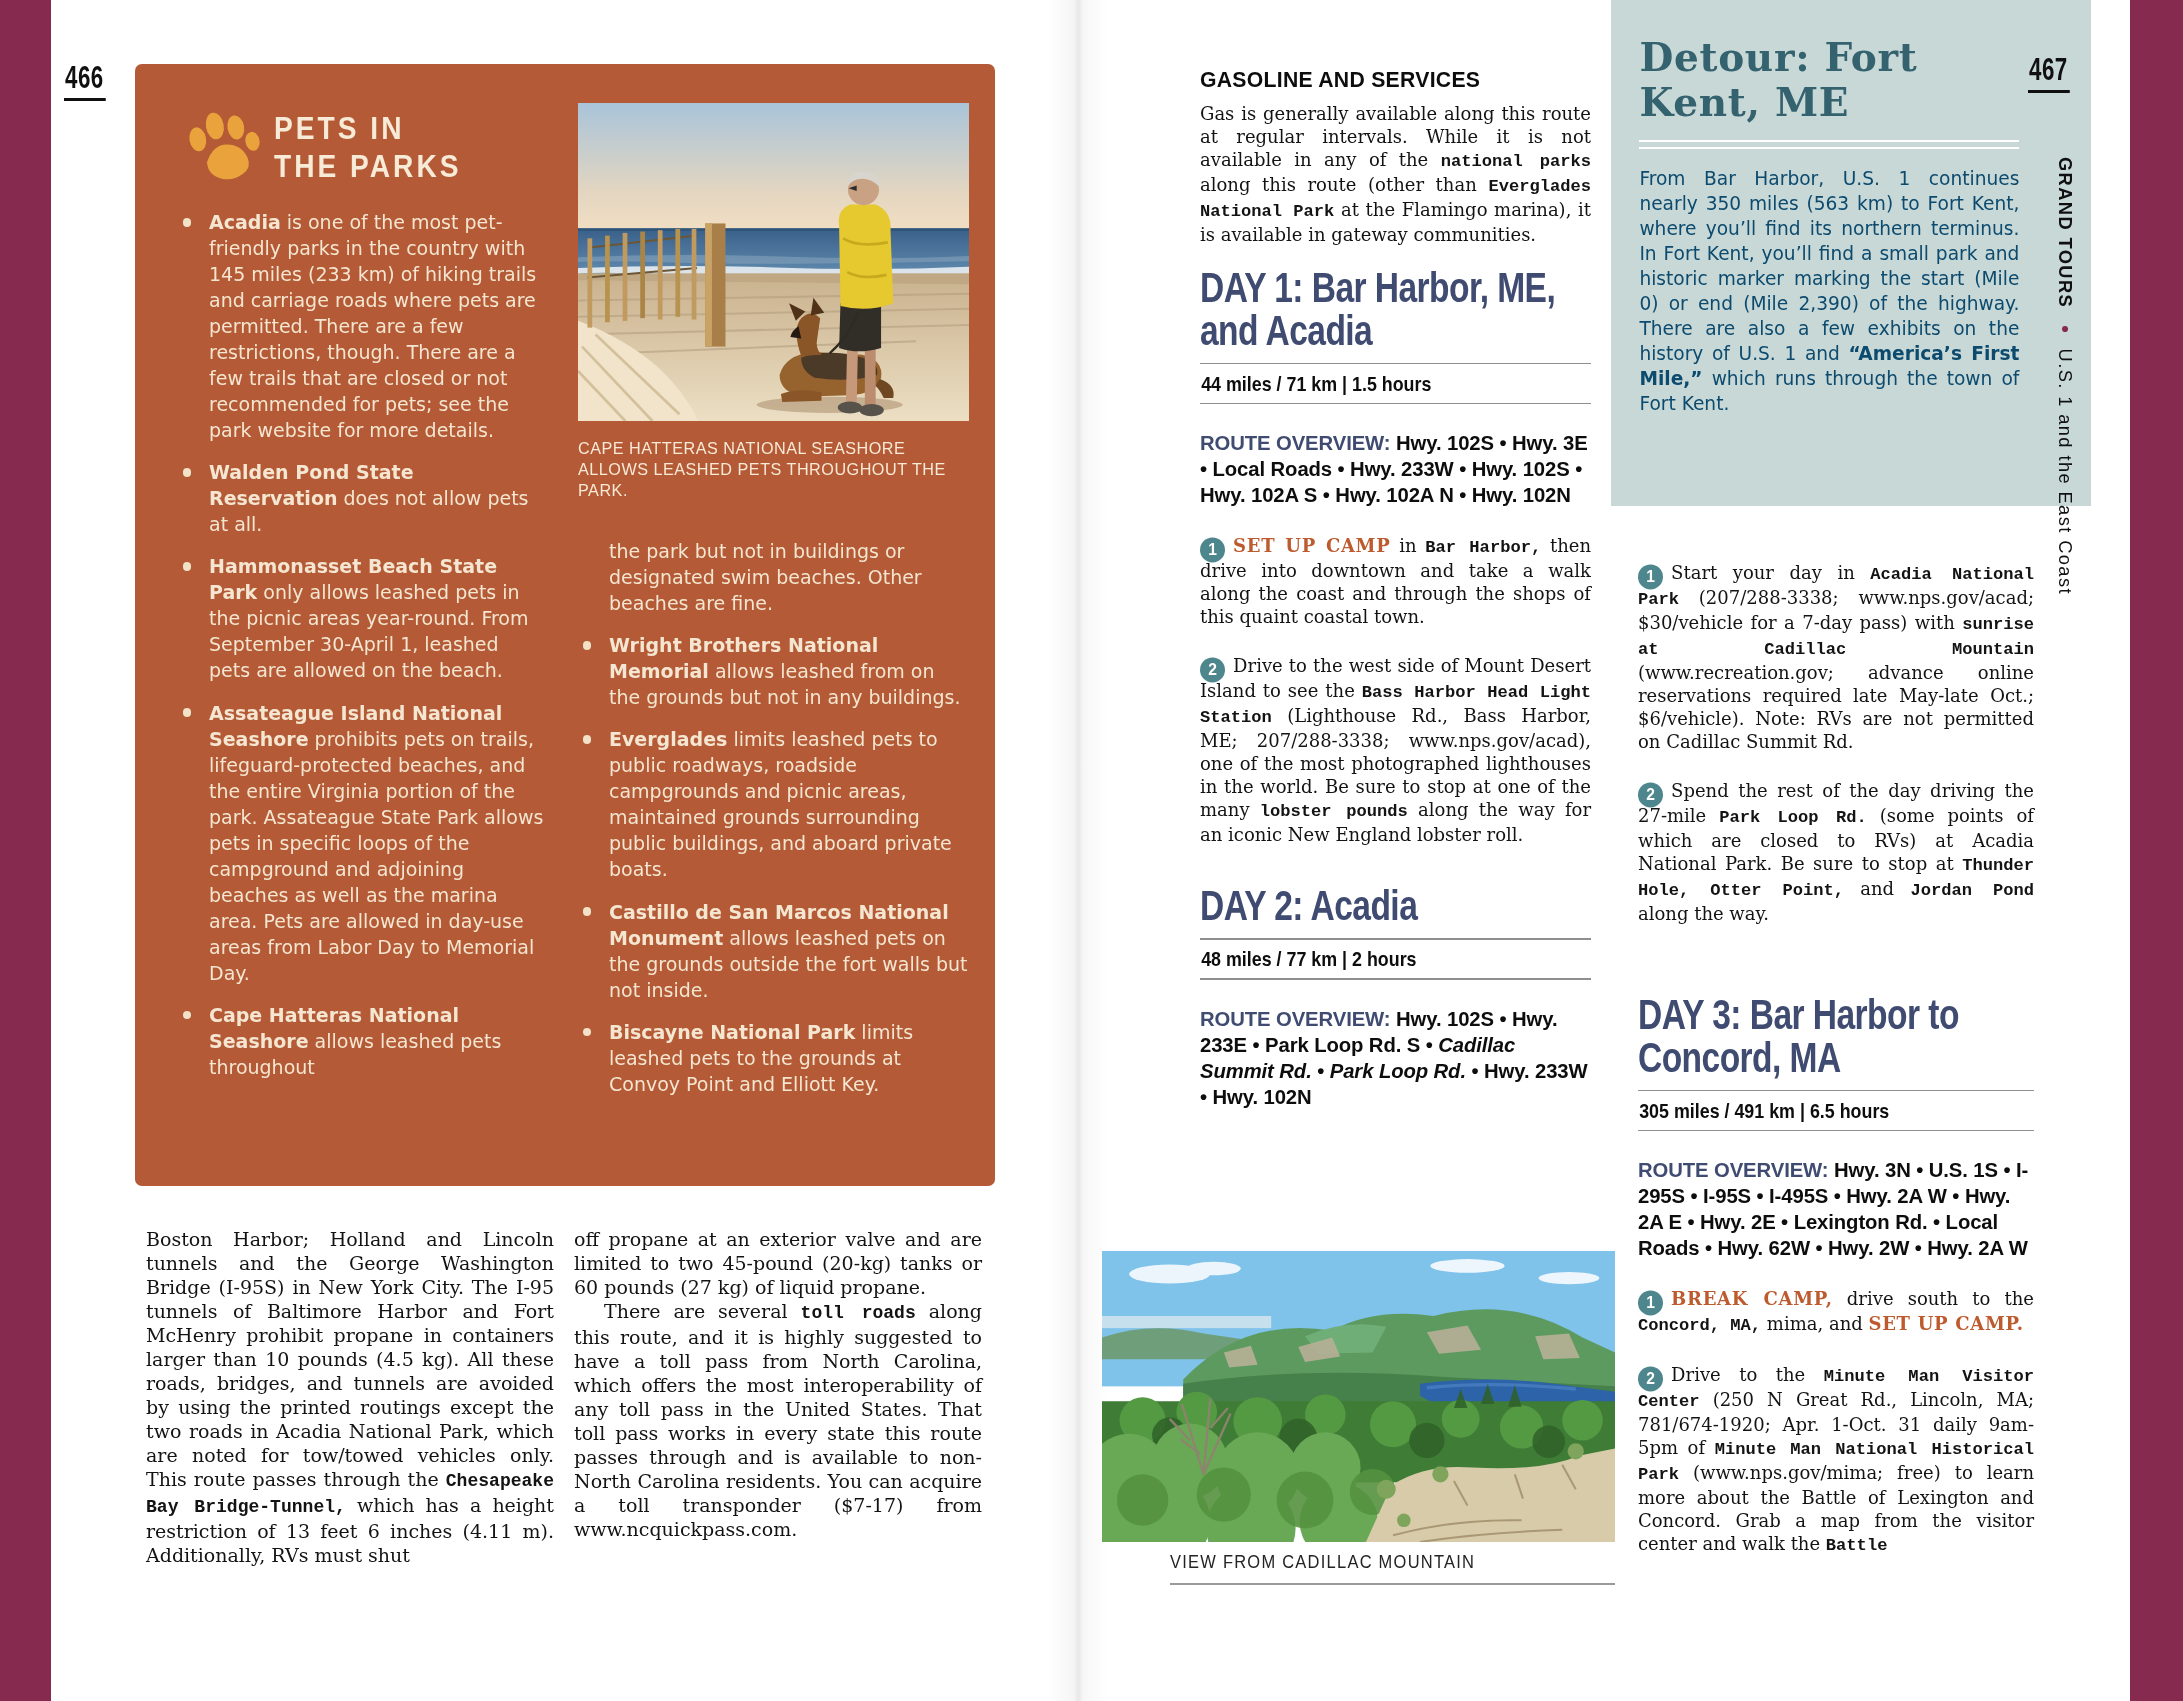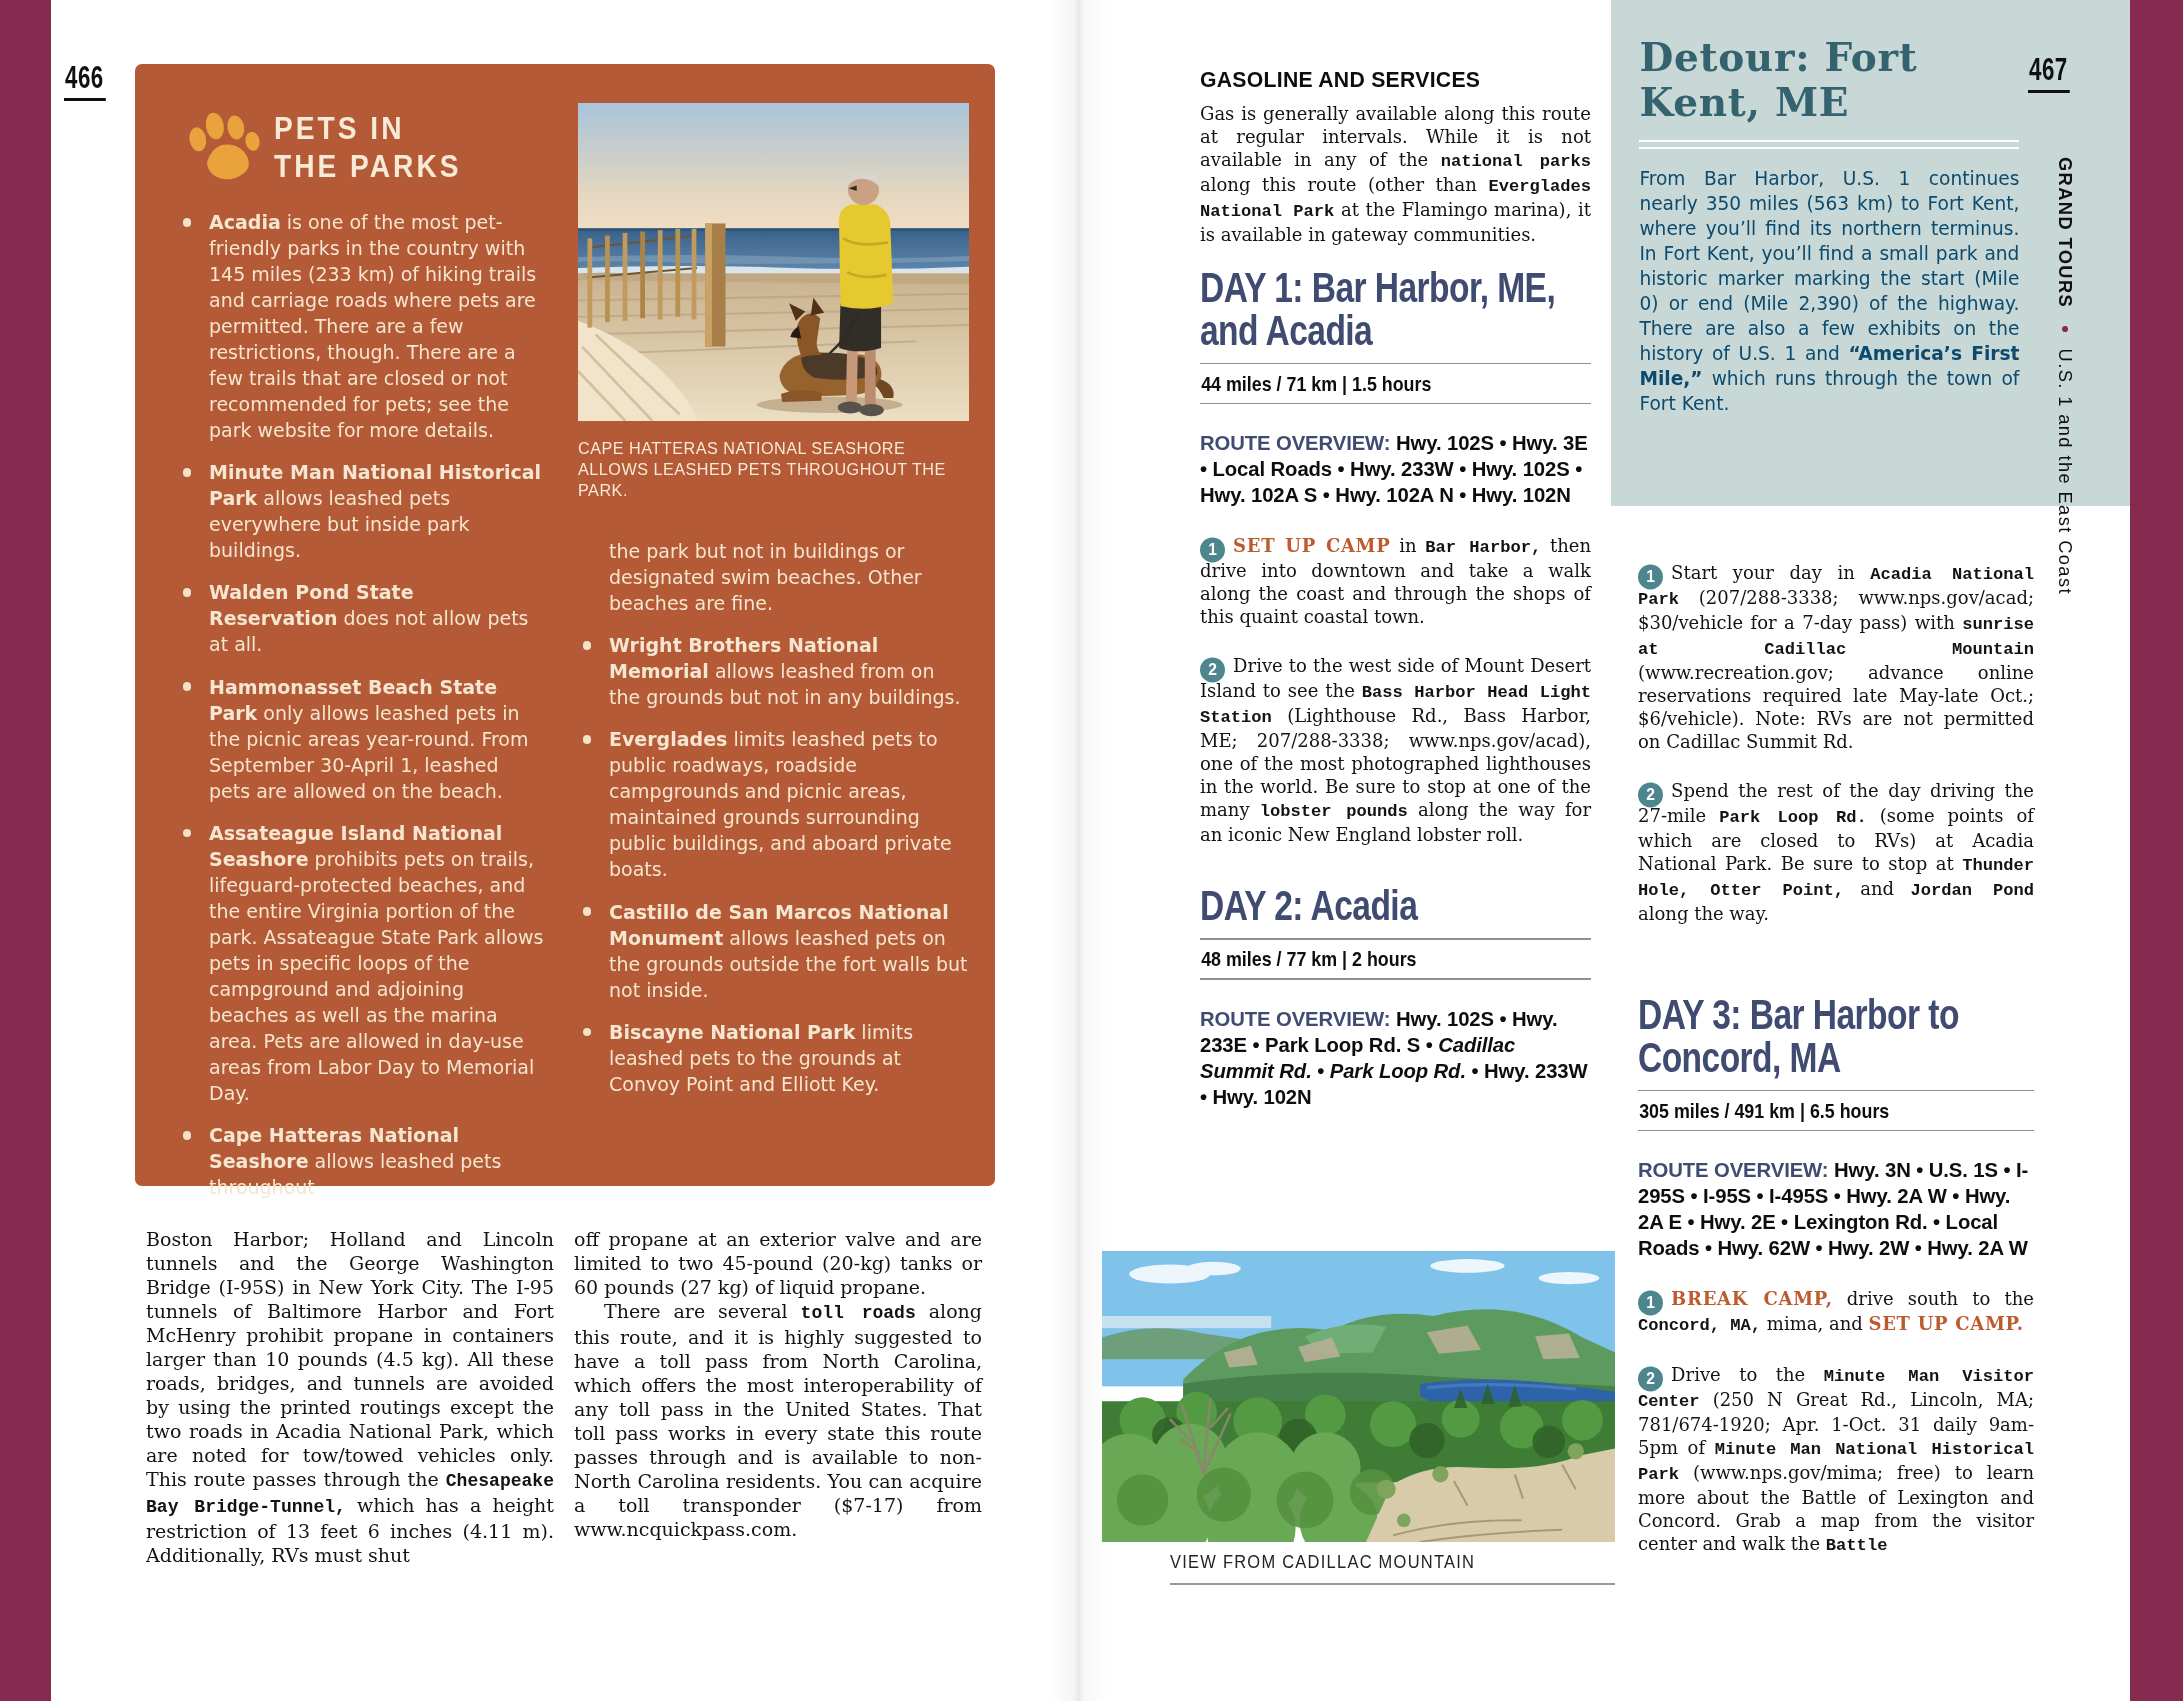--- a/index.html
+++ b/index.html
@@ -70,21 +70,21 @@
   .s-camp{font-family:"DejaVu Serif",serif;font-weight:700;color:var(--camp);letter-spacing:0.7px;}
   .day2gap{margin-top:38px;}
 
   .mtn-photo{position:absolute;left:1102px;top:1251px;width:513px;height:291px;overflow:hidden;}
   .mtn-caption{position:absolute;left:1170px;top:1552px;width:487px;
     font:400 18.3px/20.3px "Liberation Sans",sans-serif;color:#242424;letter-spacing:1.4px;
     transform:scaleX(0.9);transform-origin:0 0;white-space:nowrap;}
   .mtn-rule{position:absolute;left:1170px;top:1583px;width:445px;height:2px;background:#9a9a9a;}
 
   
-  .detour-box{position:absolute;left:1611px;top:0;width:519px;height:506px;background:var(--bluebox);}
+  .detour-box{position:absolute;left:1611px;top:0;width:480px;height:506px;background:var(--bluebox);}
   .detour-h{margin:35px 0 0 28.4px;font:700 39px/45px "DejaVu Serif",serif;color:var(--teal-detour);
     width:366px;letter-spacing:0.7px;}
   .dbl-rule{margin:15px 0 0 28.4px;width:380px;}
   .dbl-rule div{height:2px;background:#ffffff;margin-bottom:4.7px;}
   .detour-body{margin:17.6px 0 0 28.4px;width:380px;font-family:"DejaVu Sans",sans-serif;
     font-size:18.6px;line-height:25px;text-align:justify;color:#0c4a6e;}
   .detour-body .s-b{font-weight:700;}
 
   .rightcol{position:absolute;left:1638px;top:561px;width:396px;}
   .rightcol .step:first-child{margin-top:0;}
@@ -118,21 +118,20 @@
         <path d="M38 84 Q52 58 74 62 Q96 66 102 88 Q106 104 90 112 Q74 120 58 114 Q36 106 38 84 Z"></path>
       </g>
     </svg>
     <div class="pets-title">
       <div>PETS IN</div>
       <div>THE PARKS</div>
     </div>
 
     <div class="pets-col pets-col-left">
       <div class="pbullet"><span class="dot"></span><span class="pb-text"><span class="s-b">Acadia</span><span> is one of the most pet-friendly parks in the country with 145 miles (233 km) of hiking trails and carriage roads where pets are permitted. There are a few restrictions, though. There are a few trails that are closed or not recommended for pets; see the park website for more details.</span></span></div>
-      <div class="pbullet"><span class="dot"></span><span class="pb-text"><span class="s-b">Minute Man National Historical Park</span><span> allows leashed pets everywhere but inside park buildings.</span></span></div>
       <div class="pbullet"><span class="dot"></span><span class="pb-text"><span class="s-b">Walden Pond State Reservation</span><span> does not allow pets at all.</span></span></div>
       <div class="pbullet"><span class="dot"></span><span class="pb-text"><span class="s-b">Hammonasset Beach State Park</span><span> only allows leashed pets in the picnic areas year-round. From September 30-April 1, leashed pets are allowed on the beach.</span></span></div>
       <div class="pbullet"><span class="dot"></span><span class="pb-text"><span class="s-b">Assateague Island National Seashore</span><span> prohibits pets on trails, lifeguard-protected beaches, and the entire Virginia portion of the park. Assateague State Park allows pets in specific loops of the campground and adjoining beaches as well as the marina area. Pets are allowed in day-use areas from Labor Day to Memorial Day.</span></span></div>
       <div class="pbullet"><span class="dot"></span><span class="pb-text"><span class="s-b">Cape Hatteras National Seashore</span><span> allows leashed pets throughout</span></span></div>
     </div>
 
     <div class="beach-photo">
       <svg viewBox="0 0 578 470" preserveAspectRatio="none" width="391" height="318">
         <defs>
           <linearGradient id="sky" x1="0" y1="0" x2="0" y2="1">

